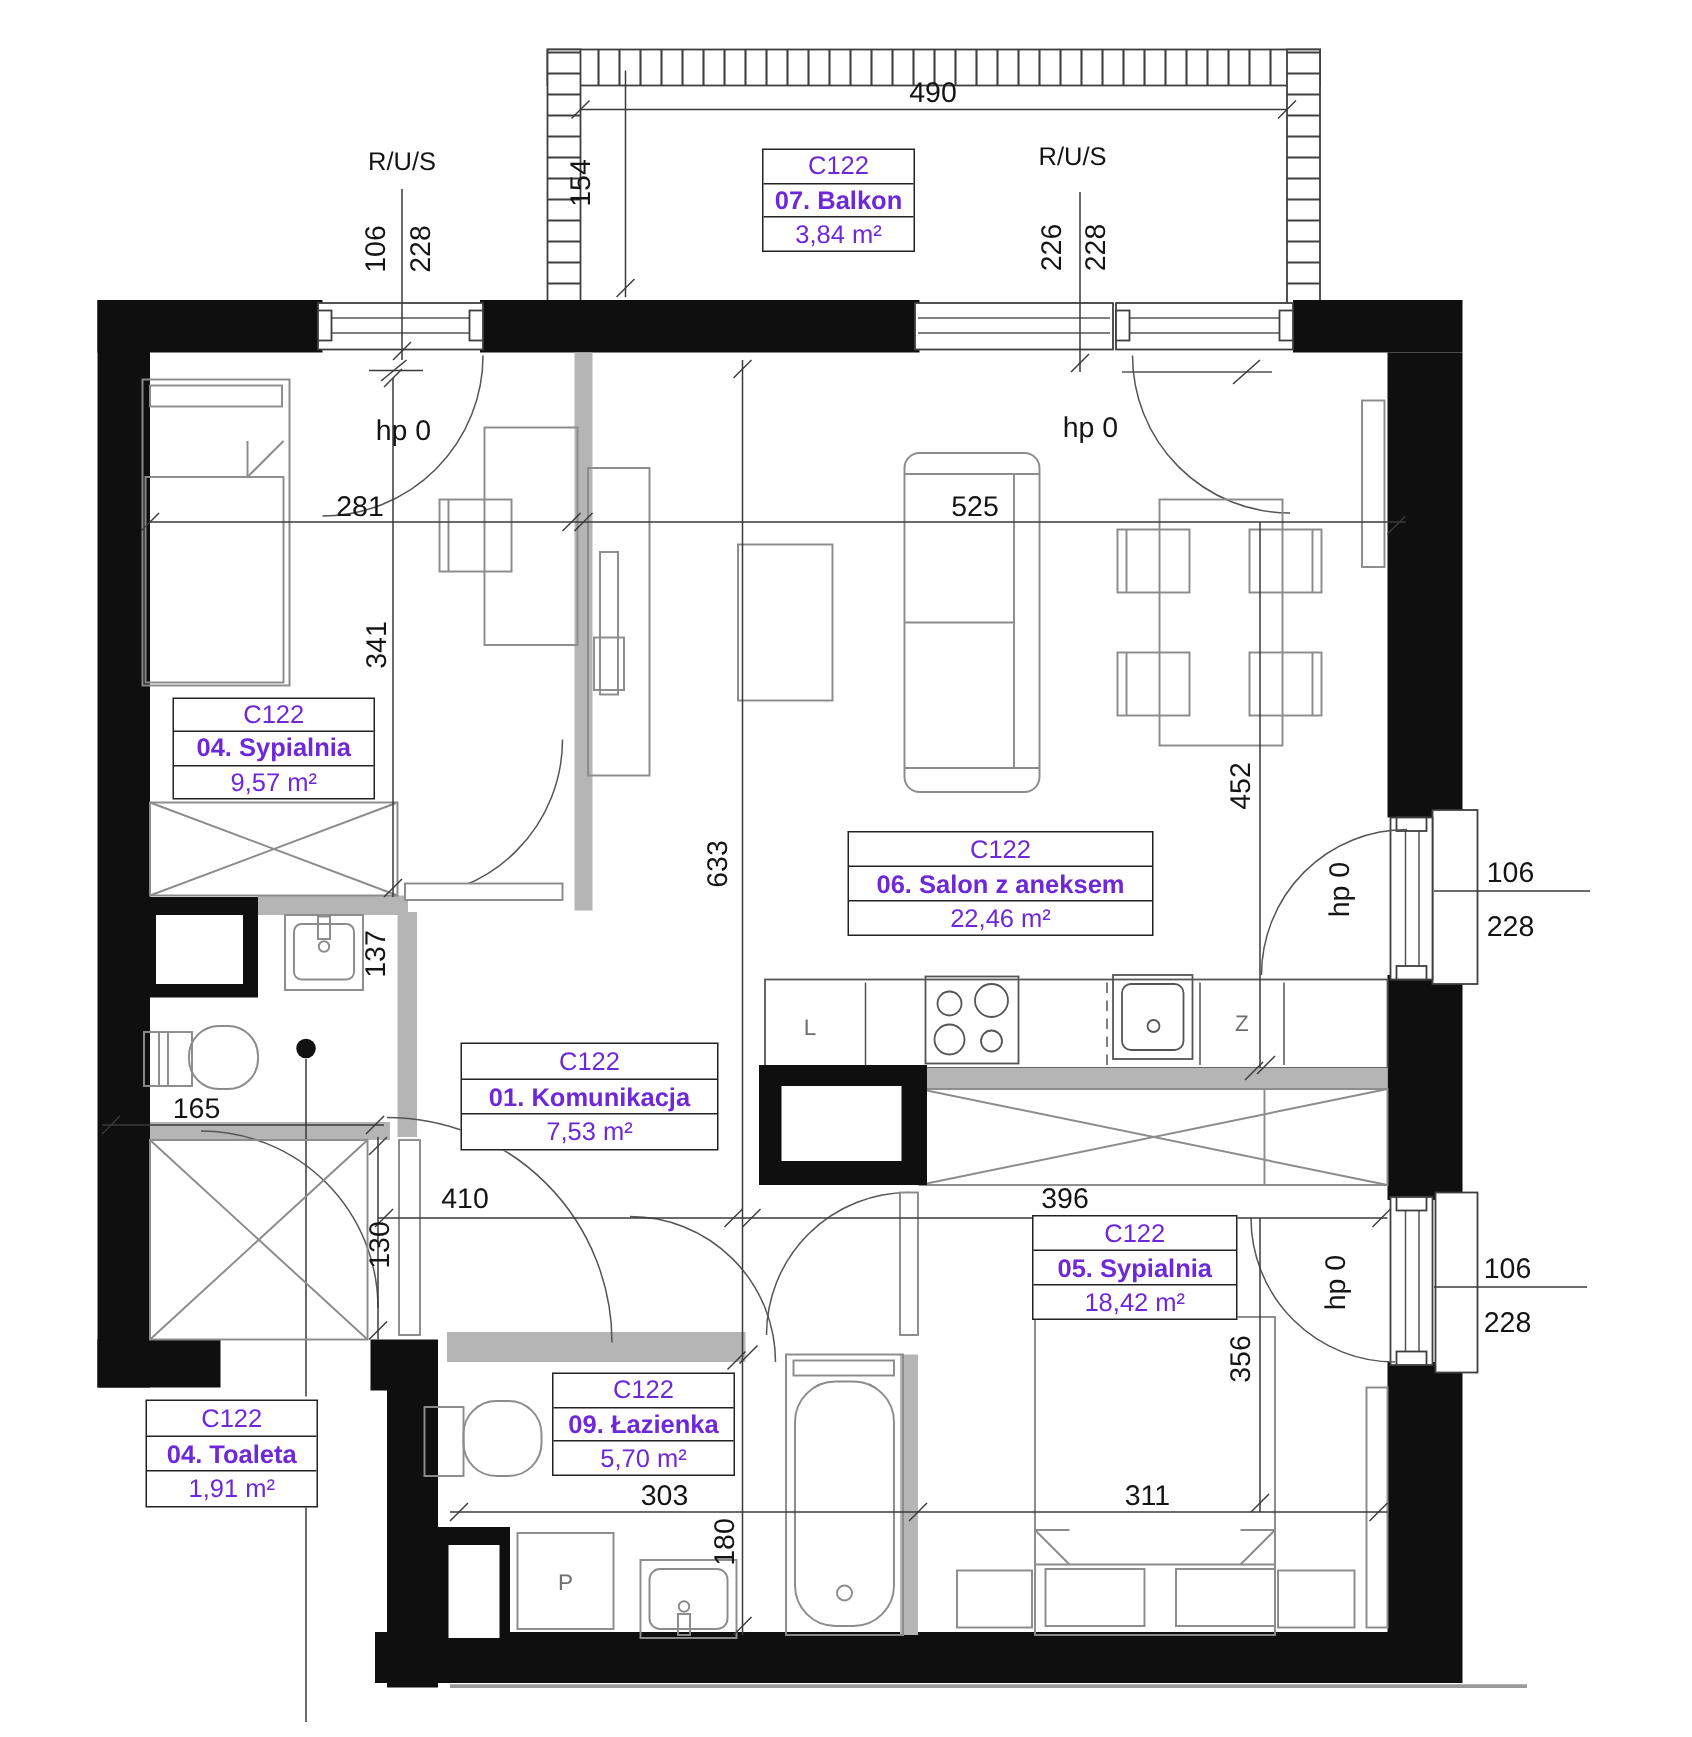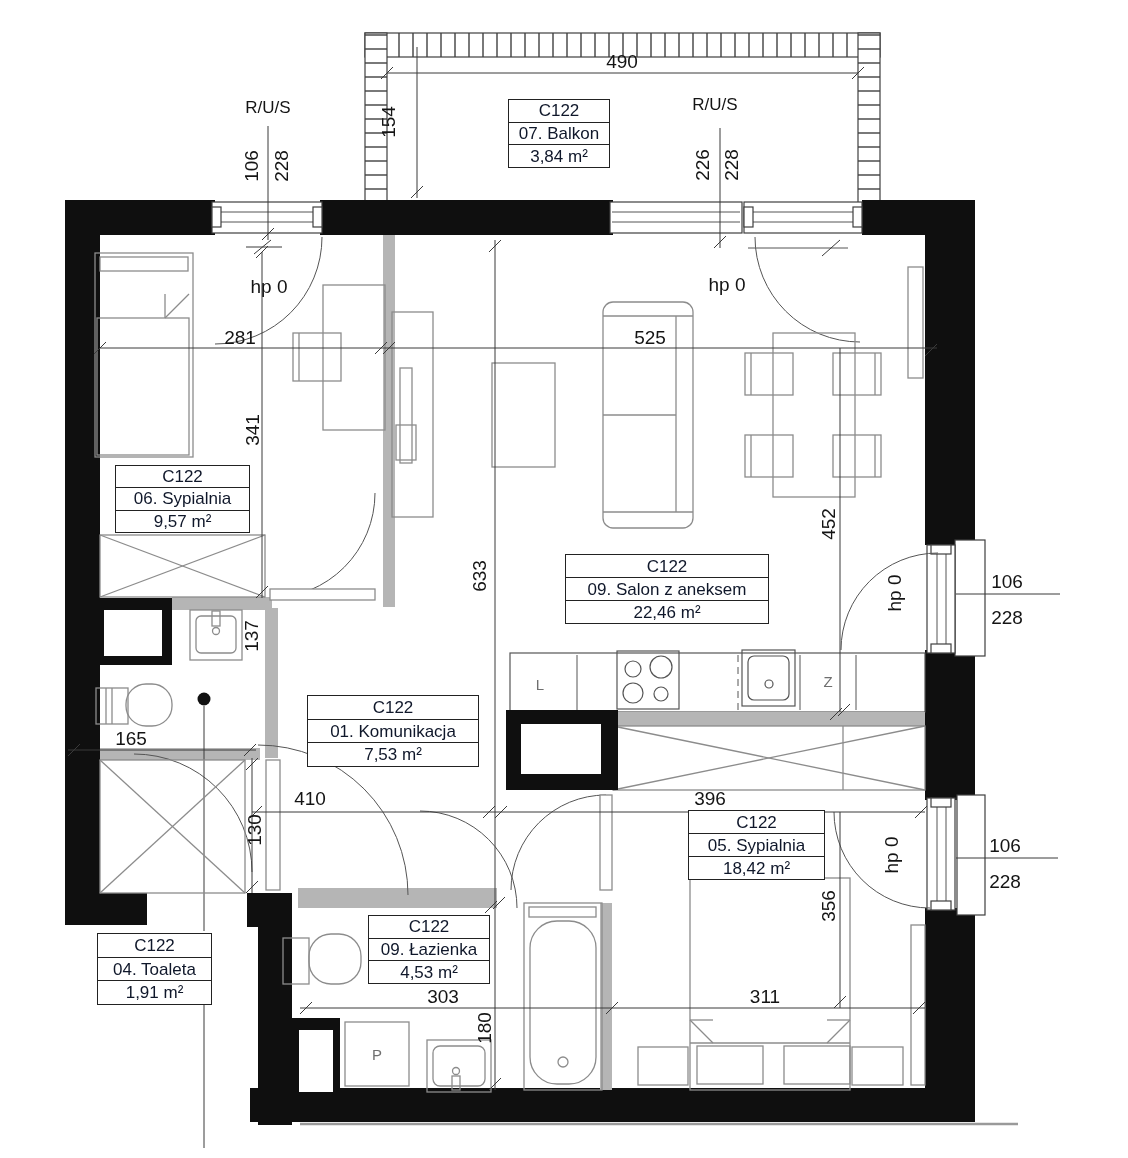--- a/index.html
+++ b/index.html
@@ -16,22 +16,22 @@
   .fuw{fill:#fff;stroke:#8c8c8c;stroke-width:1.3;}
   .ap{fill:#fff;stroke:#555;stroke-width:1.2;}
   .apn{fill:none;stroke:#555;stroke-width:1.2;}
   .dm{stroke:#3a3a3a;stroke-width:1;fill:none;}
   .dr{fill:none;stroke:#555;stroke-width:1;}
   .wn{fill:#fff;stroke:#3f3f3f;stroke-width:1.2;}
   .rail{fill:#fff;stroke:#3f3f3f;stroke-width:1.2;}
   .room-label{position:absolute;background:#fff;border:1.3px solid #222;
       text-align:center;z-index:5;display:flex;flex-direction:column;}
   .rl-row{font-size:17px;line-height:21px;padding:0 4px;flex:1;
-      display:flex;align-items:center;justify-content:center;color:#0f172a;}
-  .rl-name{font-weight:normal;border-top:1.3px solid #222;border-bottom:1.3px solid #222;}
+      display:flex;align-items:center;justify-content:center;color:#6d28d9;}
+  .rl-name{font-weight:bold;border-top:1.3px solid #222;border-bottom:1.3px solid #222;}
 </style>
 </head>
 <body>
 
 <div class="canvas">
 <svg width="1128" height="1158" viewBox="0 0 1128 1158">
 
   <defs>
     <pattern id="rungV" width="14" height="24" patternUnits="userSpaceOnUse">
       <line x1="7" y1="0" x2="7" y2="24" stroke="#3f3f3f" stroke-width="1.4"></line>
@@ -359,46 +359,46 @@
 </svg>
 
 <div class="room-label" style="left:508px;top:99px;width:100px;height:67px;">
   <div class="rl-row">C122</div>
   <div class="rl-row rl-name">07. Balkon</div>
   <div class="rl-row">3,84 m²</div>
 </div>
 
 <div class="room-label" style="left:115px;top:465px;width:133px;height:66px;">
   <div class="rl-row">C122</div>
-  <div class="rl-row rl-name">06. Sypialnia</div>
+  <div class="rl-row rl-name">04. Sypialnia</div>
   <div class="rl-row">9,57 m²</div>
 </div>
 
 <div class="room-label" style="left:565px;top:554px;width:202px;height:68px;">
   <div class="rl-row">C122</div>
-  <div class="rl-row rl-name">09. Salon z aneksem</div>
+  <div class="rl-row rl-name">06. Salon z aneksem</div>
   <div class="rl-row">22,46 m²</div>
 </div>
 
 <div class="room-label" style="left:307px;top:695px;width:170px;height:70px;">
   <div class="rl-row">C122</div>
   <div class="rl-row rl-name">01. Komunikacja</div>
   <div class="rl-row">7,53 m²</div>
 </div>
 
 <div class="room-label" style="left:97px;top:933px;width:113px;height:70px;">
   <div class="rl-row">C122</div>
   <div class="rl-row rl-name">04. Toaleta</div>
   <div class="rl-row">1,91 m²</div>
 </div>
 
 <div class="room-label" style="left:368px;top:915px;width:120px;height:67px;">
   <div class="rl-row">C122</div>
   <div class="rl-row rl-name">09. Łazienka</div>
-  <div class="rl-row">4,53 m²</div>
+  <div class="rl-row">5,70 m²</div>
 </div>
 
 <div class="room-label" style="left:688px;top:810px;width:135px;height:68px;">
   <div class="rl-row">C122</div>
   <div class="rl-row rl-name">05. Sypialnia</div>
   <div class="rl-row">18,42 m²</div>
 </div>
 
 </div>
 

